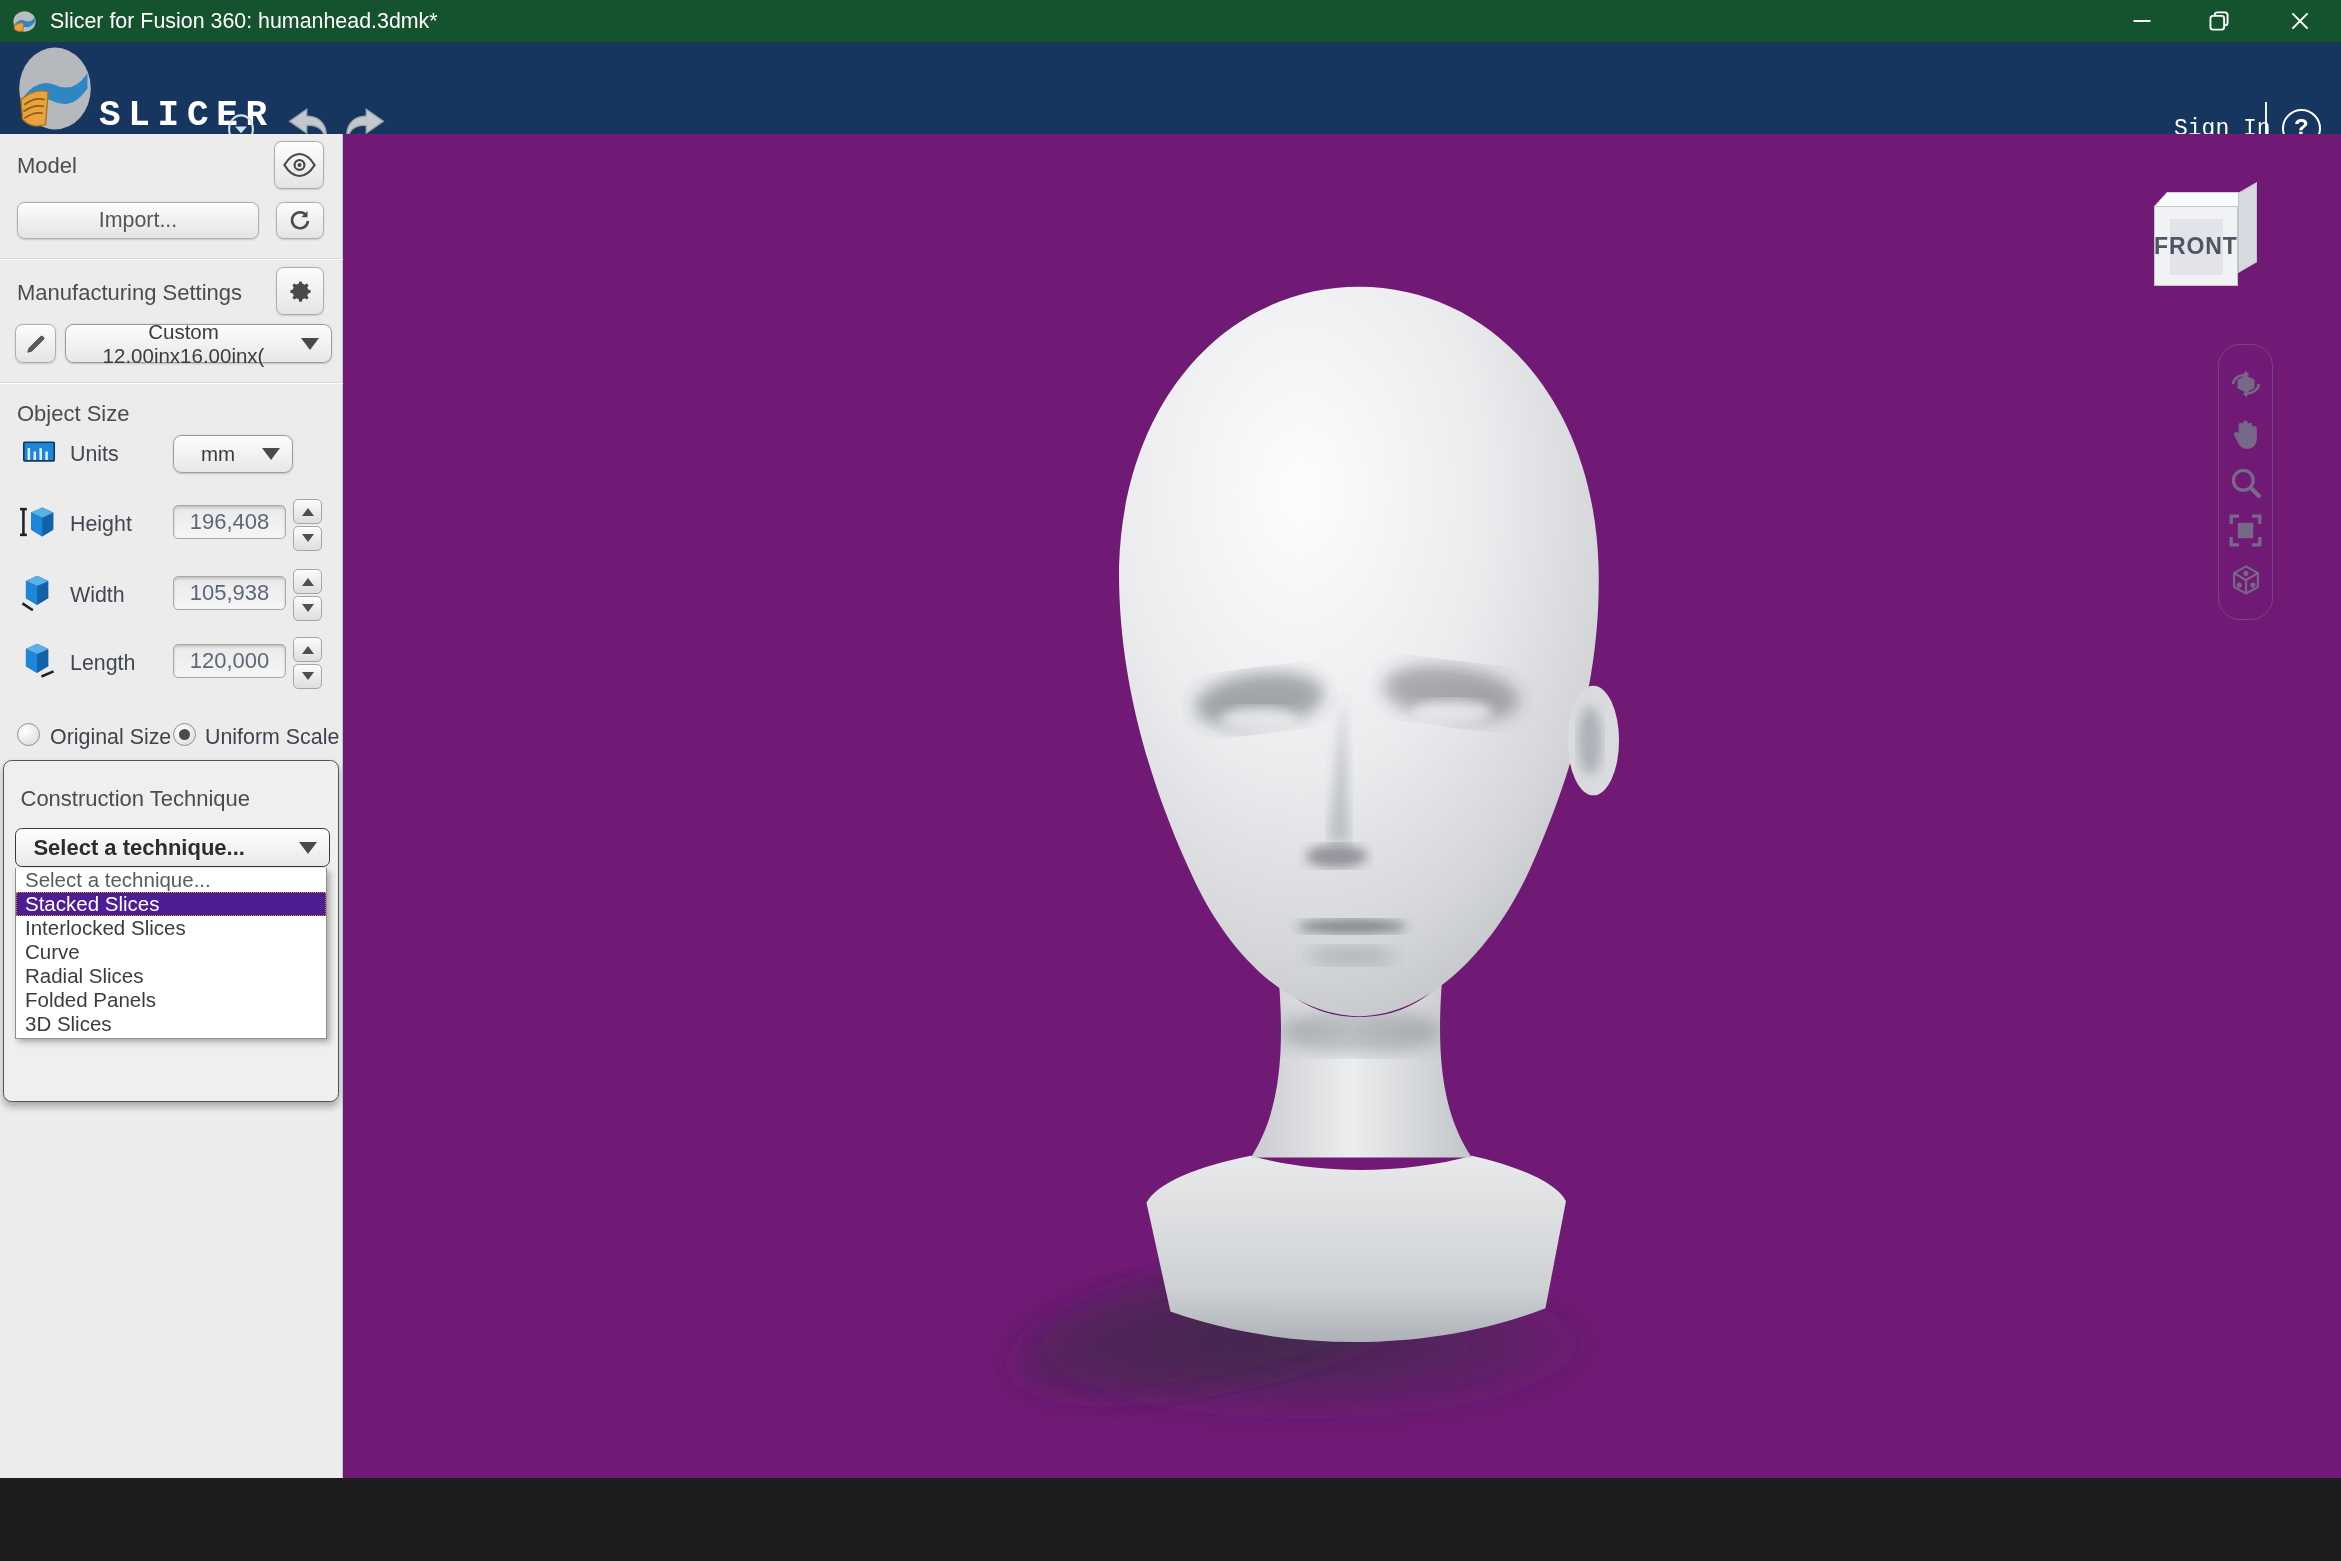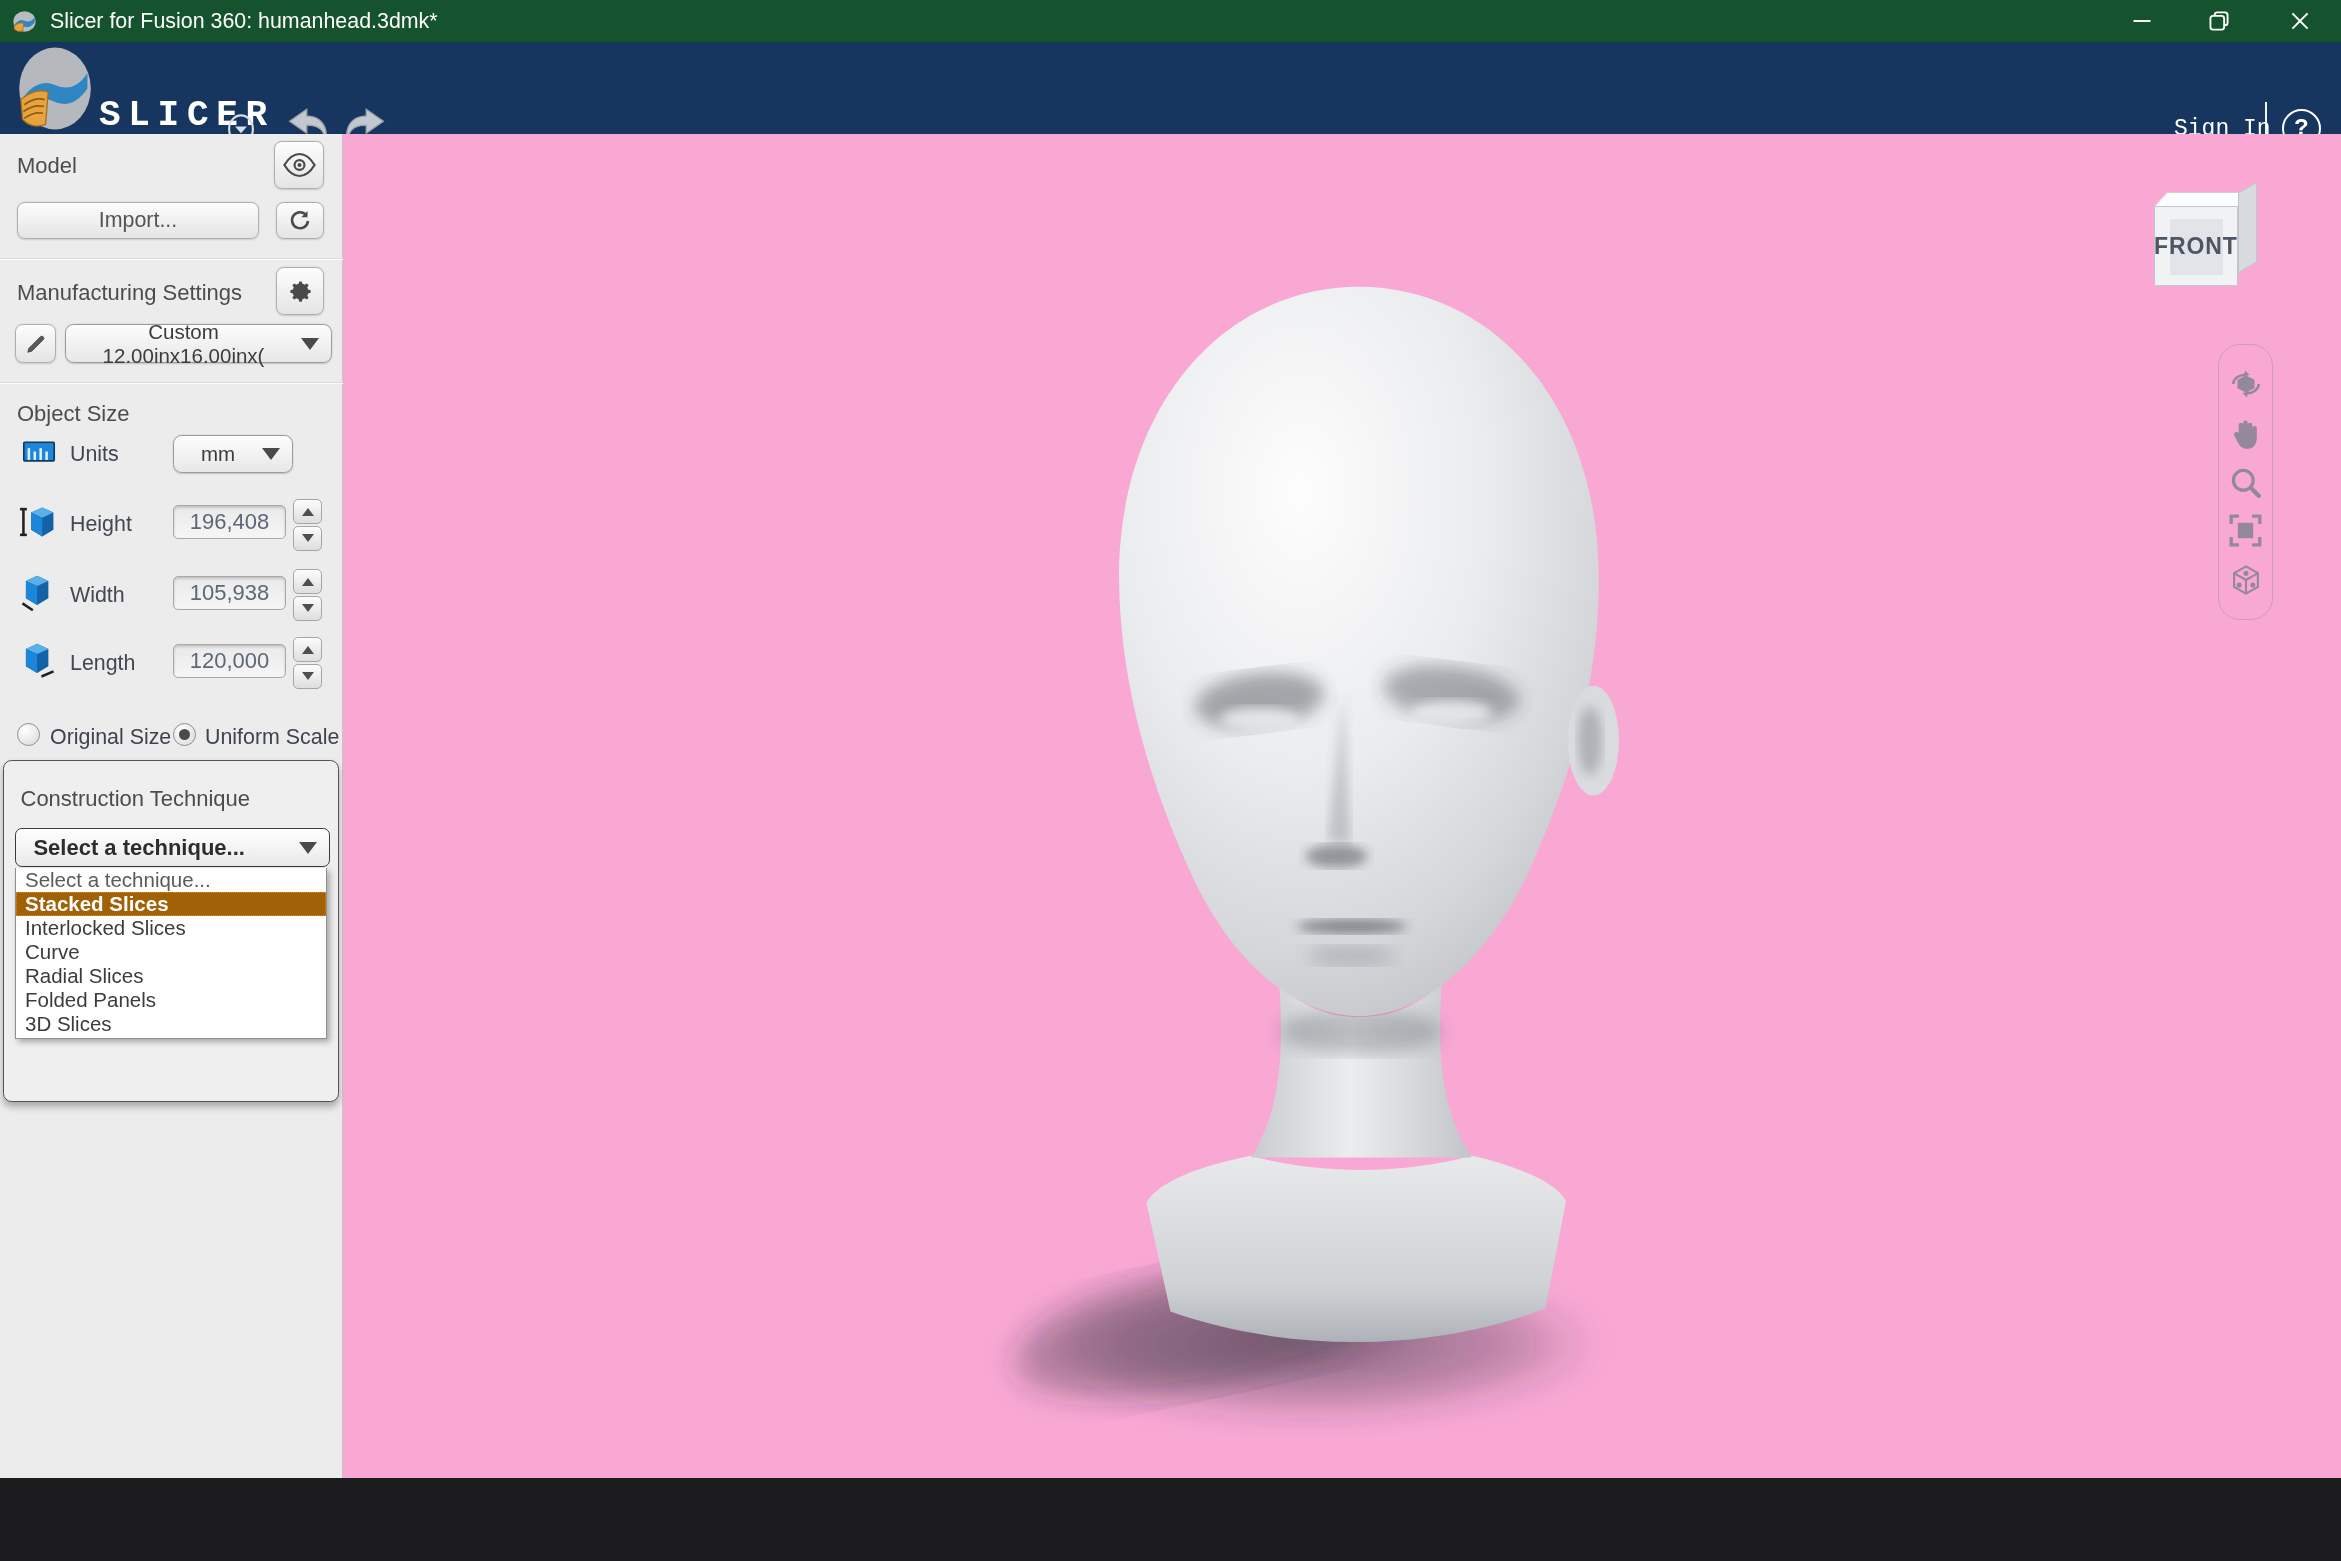--- a/index.html
+++ b/index.html
@@ -68,26 +68,26 @@
     box-shadow:0 4.3px 7.7px rgba(0,0,0,.28); }
   #ct-select { position:absolute; left:15.4px; top:694px; width:315px; height:39px;
     border:1.7px solid #363c42; border-radius:6.8px;
     background:linear-gradient(#ffffff,#e9e9e9); display:flex; align-items:center; }
   #ct-select .val { font-size:22px; font-weight:bold; color:#2d2d2d; margin-left:17px; flex:1; }
   #ct-list { position:absolute; left:15.4px; top:734px; width:312px; height:171px;
     background:#fff; border:0.9px solid #8f8f8f; border-top:none;
     box-shadow:2.6px 3.4px 6px rgba(0,0,0,.3); z-index:30; }
   .ct-option { height:24px; line-height:24px; padding-left:8.6px; font-size:20.5px; color:#3c3c3c; }
   .ct-option.placeholder { color:#5a5a5a; }
-  .ct-option.selected { background:#a16207; color:#fff;
-    outline:1.7px dotted #e8821e; outline-offset:-1.7px;font-weight:bold; }
+  .ct-option.selected { background:#4c1d95; color:#fff;
+    outline:1.7px dotted #e8821e; outline-offset:-1.7px; }
 
   
   #viewport { position:absolute; left:343px; top:134px; width:1999px; height:1344px;
-    background:#f9a8d4; overflow:hidden; }
+    background:#701a75; overflow:hidden; }
   #viewcube { position:absolute; left:1804px; top:48px; width:120px; height:111px; }
   #vc-front { position:absolute; left:6.8px; top:24px; width:84px; height:80px;
     background:#f1f2f4; border:0.9px solid #c3c7cd;
     display:flex; align-items:center; justify-content:center; }
   #vc-front .inner { position:absolute; left:15.4px; top:12px; width:53px; height:56px;
     background:#e2e4e9; }
   #vc-front span { position:relative; font-size:23px; font-weight:bold; color:#4d5664; letter-spacing:0.9px; }
   #vc-top { position:absolute; left:6.8px; top:10.3px; width:84px; height:14.6px;
     background:#fbfcfd; border:0.9px solid #cdd0d6; transform:skewX(-42deg); transform-origin:bottom left; }
   #vc-right { position:absolute; left:91px; top:11px; width:19px; height:80px;

